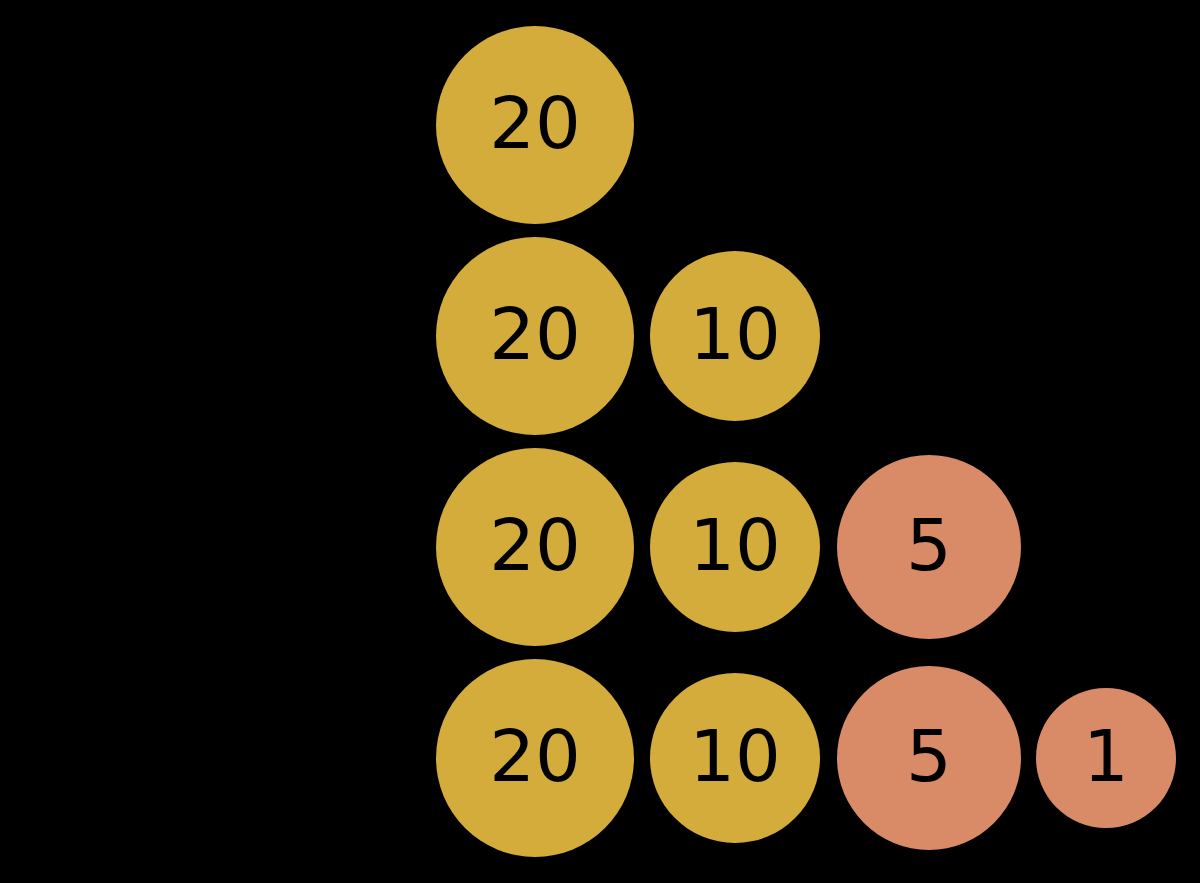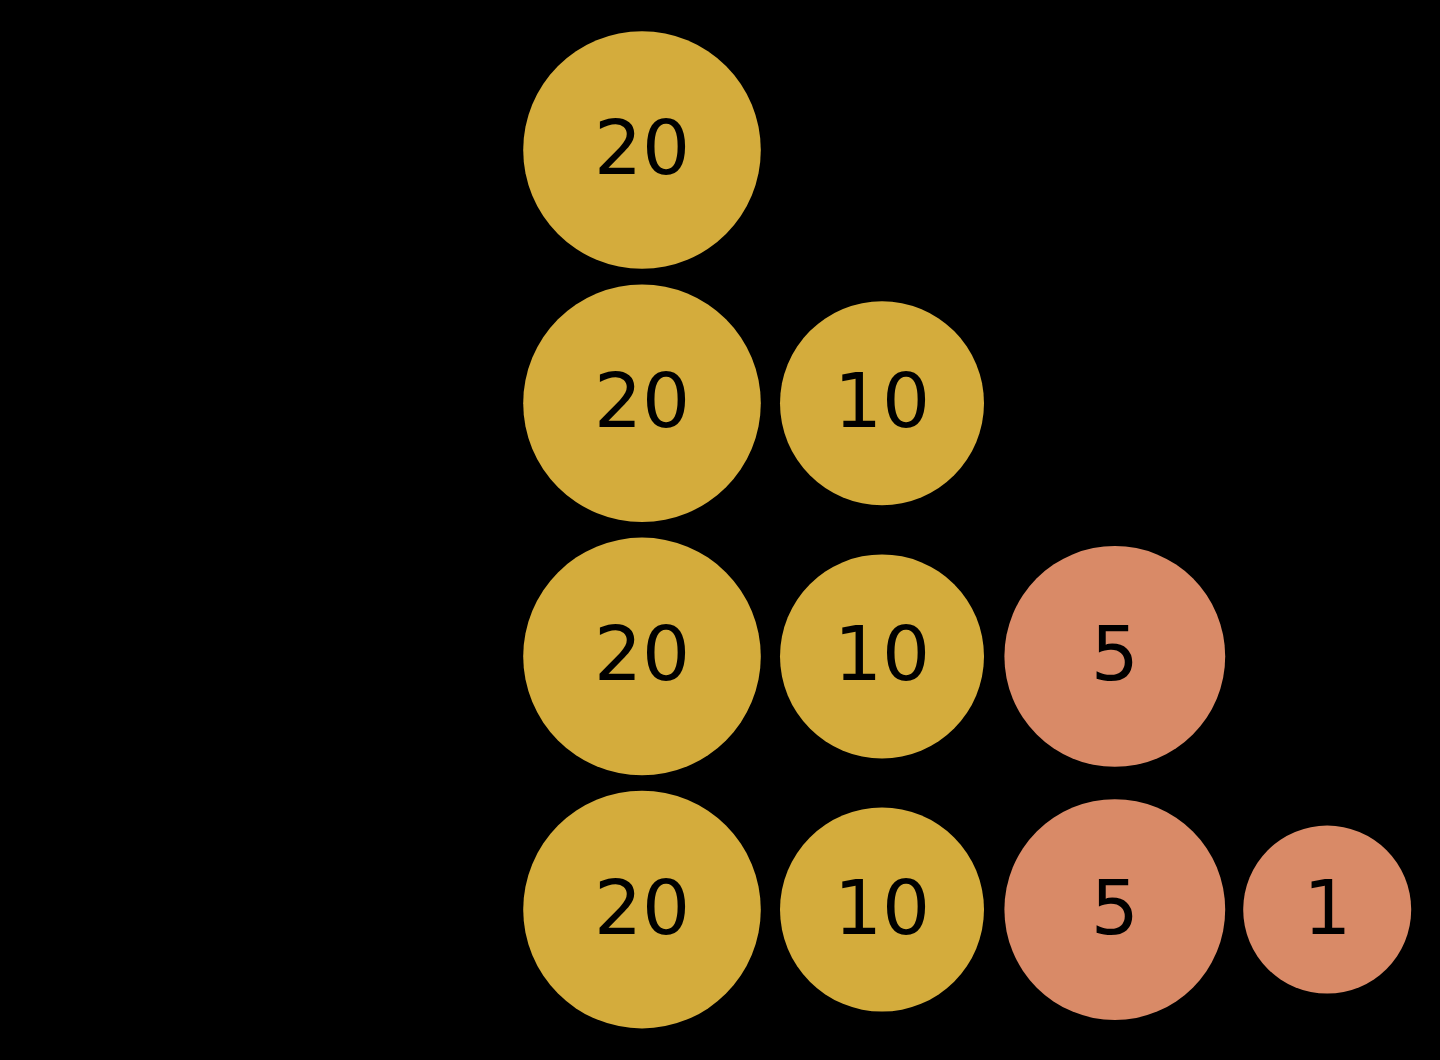--- a/index.html
+++ b/index.html
@@ -14,21 +14,21 @@
     overflow: hidden;
     background: #000000;
   }
   .coin {
     position: absolute;
     border-radius: 50%;
     display: flex;
     align-items: center;
     justify-content: center;
     font-family: "DejaVu Sans", sans-serif;
-    font-size: 63px;
+    font-size: 72px;
     font-weight: 400;
     user-select: none;
   }
   .coin-label {
     line-height: 1;
     transform: translateY(-2px);
   }
 </style>
 </head>
 <body>

